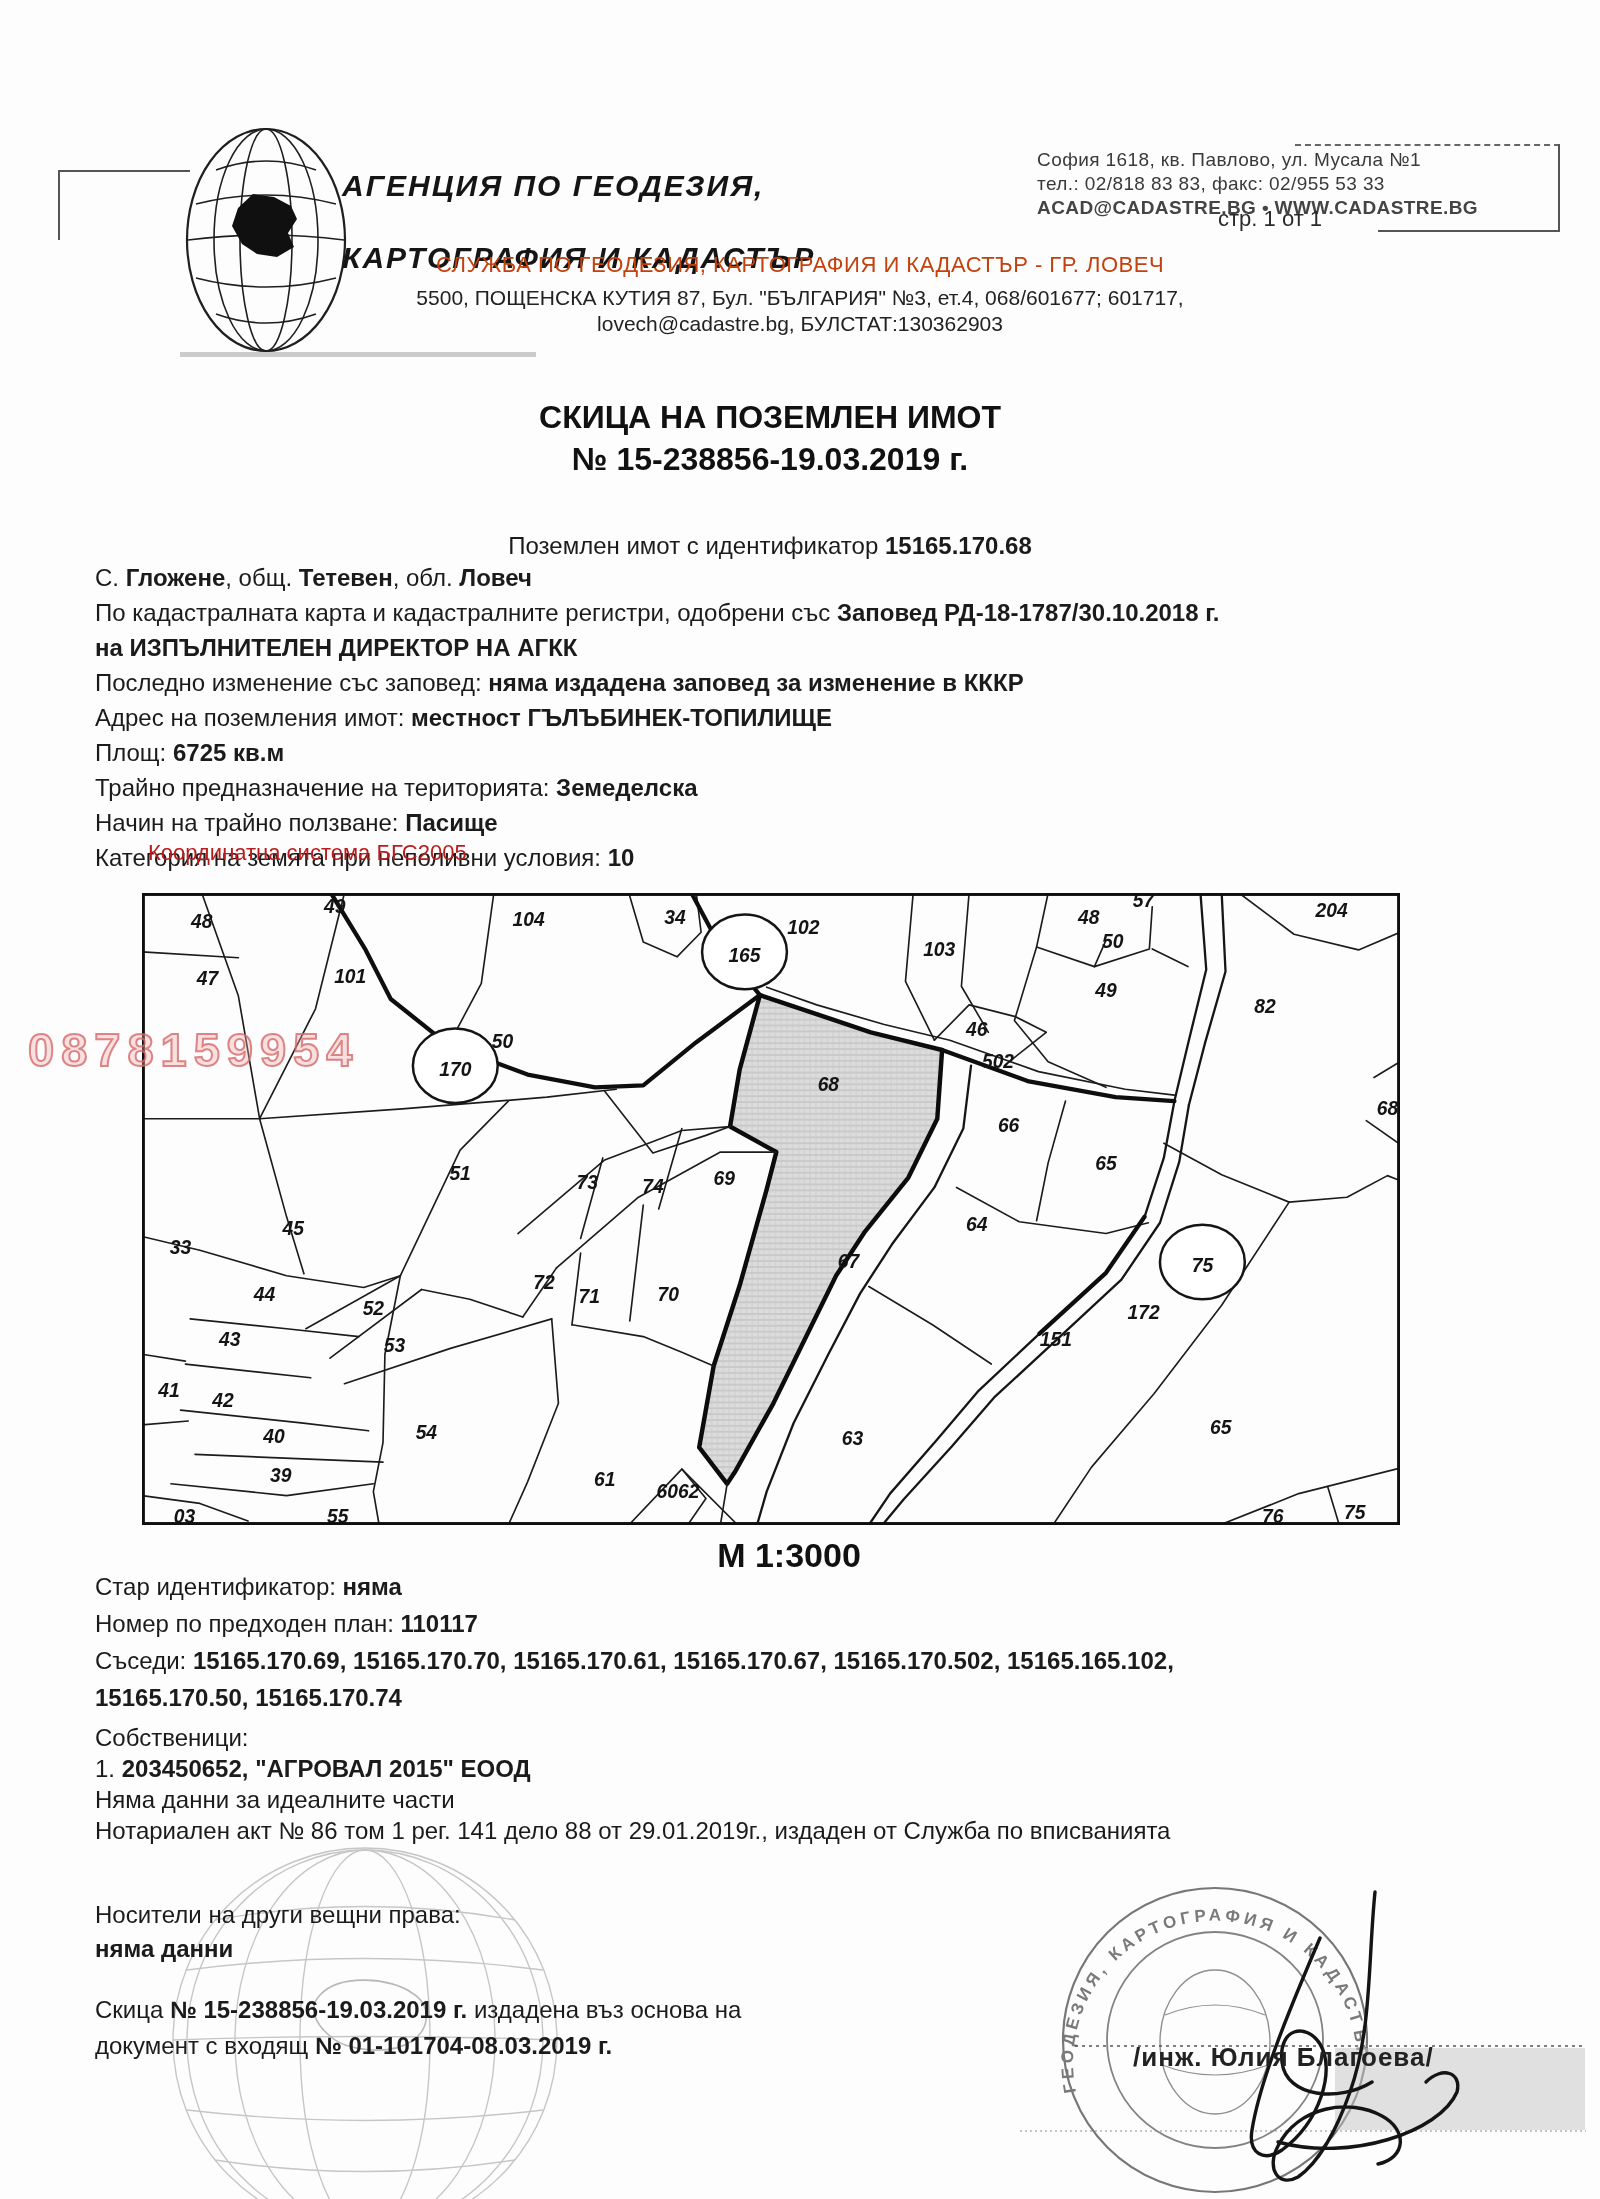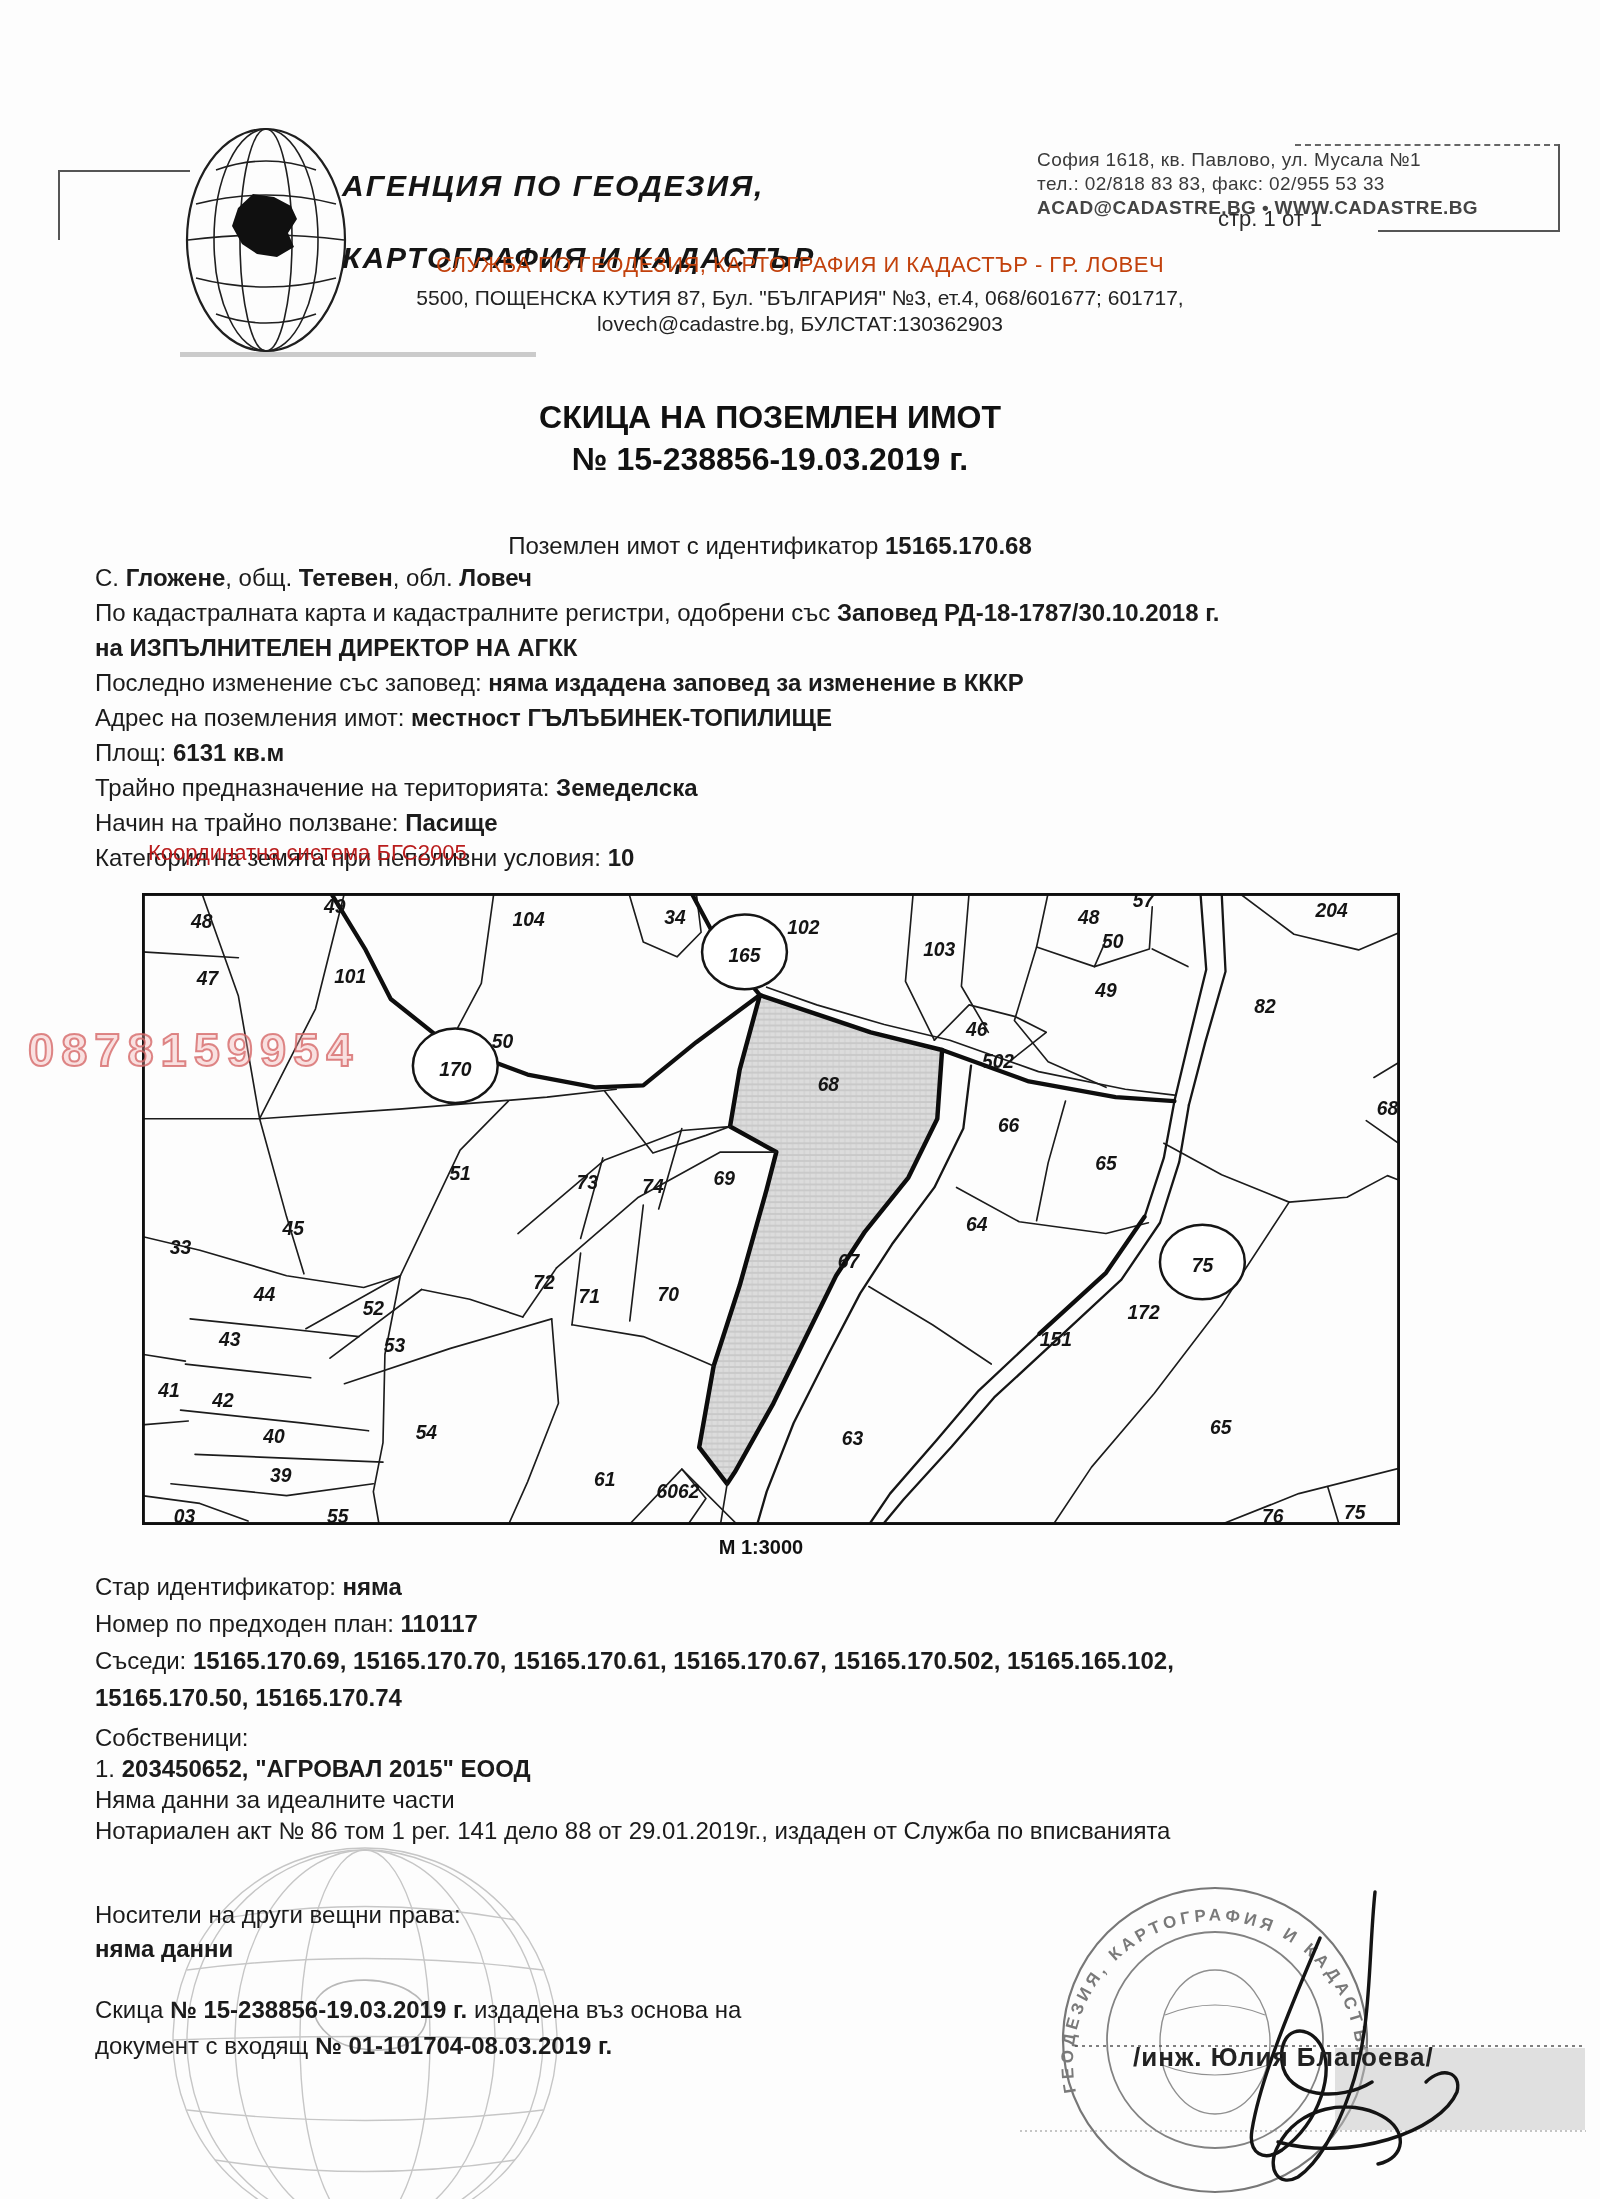--- a/index.html
+++ b/index.html
@@ -18,21 +18,21 @@
   .office-head{left:35px;top:252px;width:1530px;text-align:center;}
   .office-title{font-size:22px;letter-spacing:.5px;color:#c2410c;}
   .office-sub{font-size:21px;margin-top:8px;color:#222;}
   .doc-title{left:0;top:396px;width:1540px;text-align:center;font-size:32px;font-weight:700;line-height:42px;color:#111;}
   .subtitle{left:0;top:532px;width:1540px;text-align:center;font-size:24px;color:#1b1b1b;}
   .tblock{font-size:24px;color:#1b1b1b;}
   .tblock .ln{white-space:nowrap;}
   .prop{left:95px;top:560px;line-height:35px;}
   .coordsys{left:148px;top:840px;font-size:22px;color:#b91c1c;}
   .map-wrap{left:142px;top:893px;width:1258px;height:632px;}
-  .scale{left:132px;top:1536px;width:1258px;text-align:center;font-size:20px;font-weight:700;color:#111;}
+  .scale{left:160px;top:1536px;width:1258px;text-align:center;font-size:34px;font-weight:700;color:#111;}
   .details{left:95px;top:1568px;line-height:37px;}
   .owners{left:95px;top:1722px;line-height:31px;}
   .rights{left:95px;top:1898px;line-height:34px;}
   .issue{left:95px;top:1992px;line-height:36px;}
   .watermark{
     left:28px;top:1022px;z-index:6;
     font-size:47px;font-weight:700;letter-spacing:7px;
     color:rgba(240,170,170,.35);
     -webkit-text-stroke:2px rgba(214,105,105,.8);
   }
@@ -94,21 +94,21 @@
 </div>
 
 <div class="abs subtitle"><span>Поземлен имот с  идентификатор </span><b>15165.170.68</b></div>
 
 <div class="abs tblock prop">
   <div class="ln"><span>С. </span><b>Гложене</b><span>, общ. </span><b>Тетевен</b><span>, обл. </span><b>Ловеч</b></div>
   <div class="ln"><span>По кадастралната карта и кадастралните регистри, одобрени със </span><b>Заповед РД-18-1787/30.10.2018 г.</b></div>
   <div class="ln"><b>на ИЗПЪЛНИТЕЛЕН ДИРЕКТОР НА АГКК</b></div>
   <div class="ln"><span>Последно изменение със заповед: </span><b>няма издадена заповед за изменение в КККР</b></div>
   <div class="ln"><span>Адрес на поземления имот: </span><b>местност ГЪЛЪБИНЕК-ТОПИЛИЩЕ</b></div>
-  <div class="ln"><span>Площ: </span><b>6131 кв.м</b></div>
+  <div class="ln"><span>Площ: </span><b>6725 кв.м</b></div>
   <div class="ln"><span>Трайно предназначение на територията: </span><b>Земеделска</b></div>
   <div class="ln"><span>Начин на трайно ползване: </span><b>Пасище</b></div>
   <div class="ln"><span>Категория на земята при неполивни условия: </span><b>10</b></div>
 </div>
 
 <div class="abs coordsys">Координатна система БГС2005</div>
 
 <div class="abs map-wrap">
   <svg class="map-svg" width="1258" height="632" viewBox="0 0 1305 644" preserveAspectRatio="none">
     <defs>

